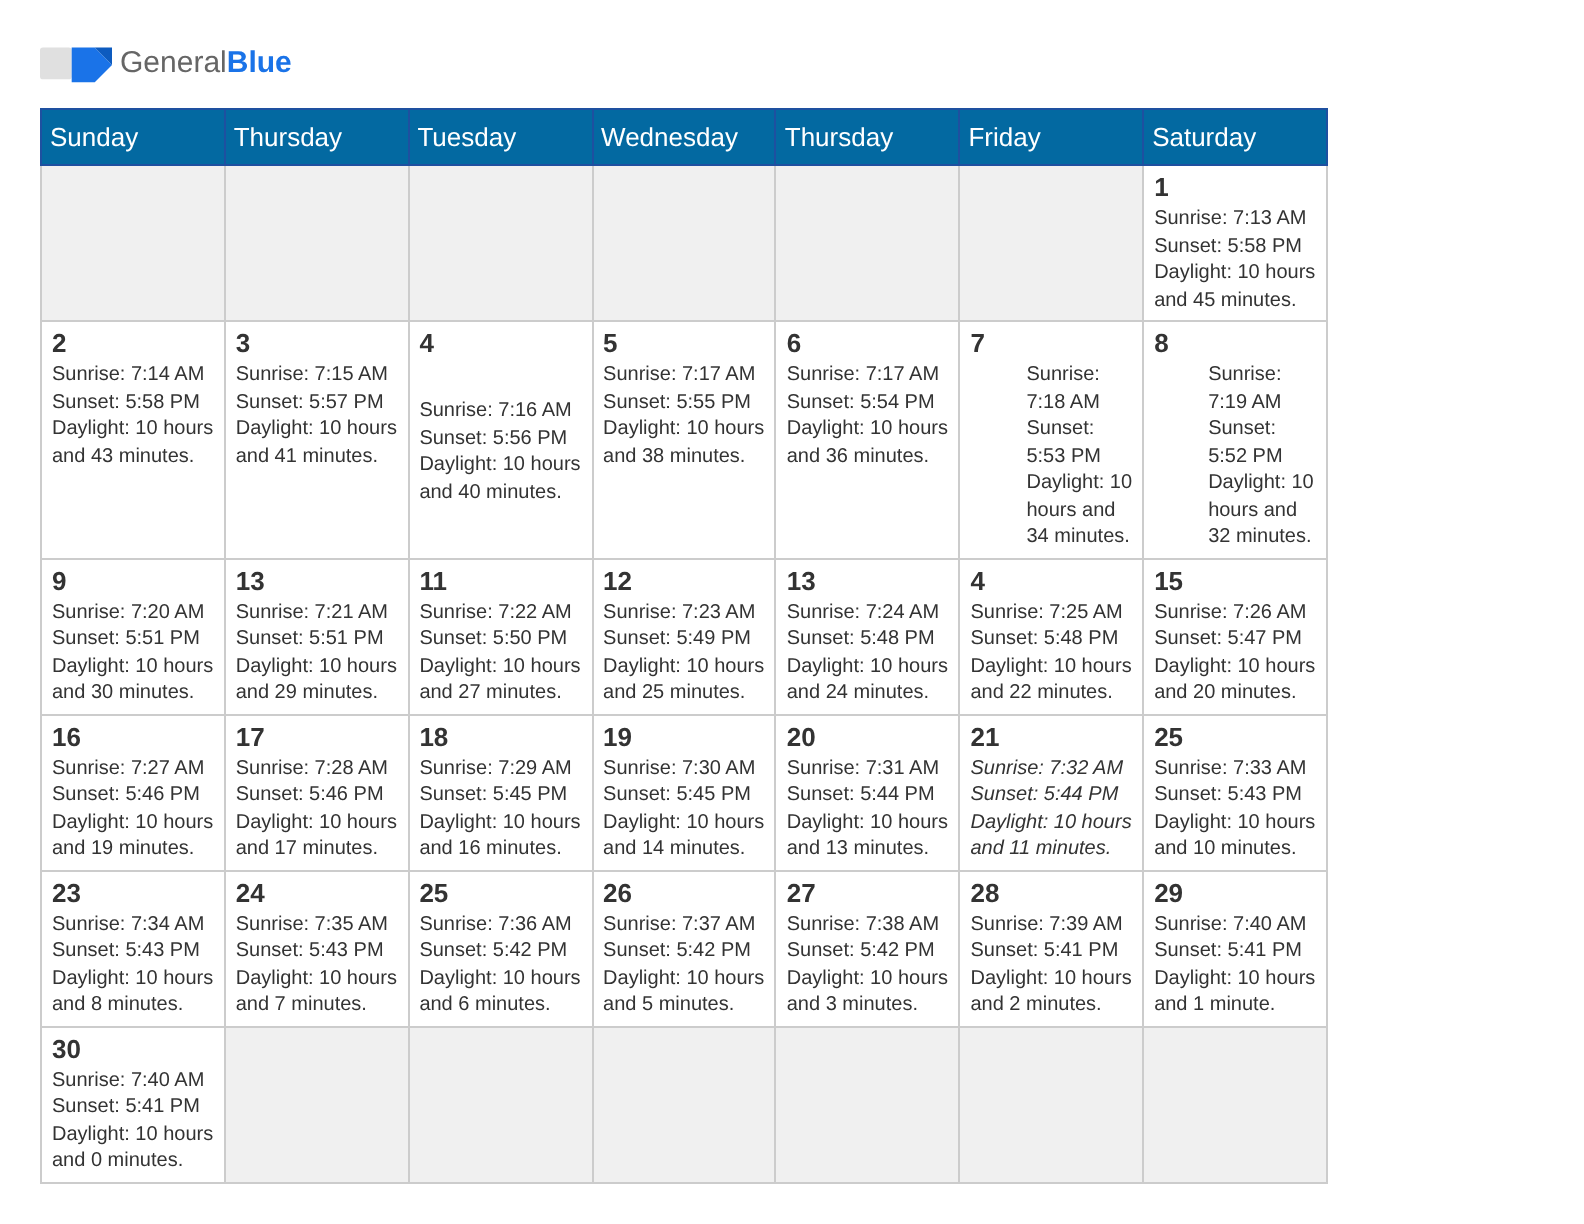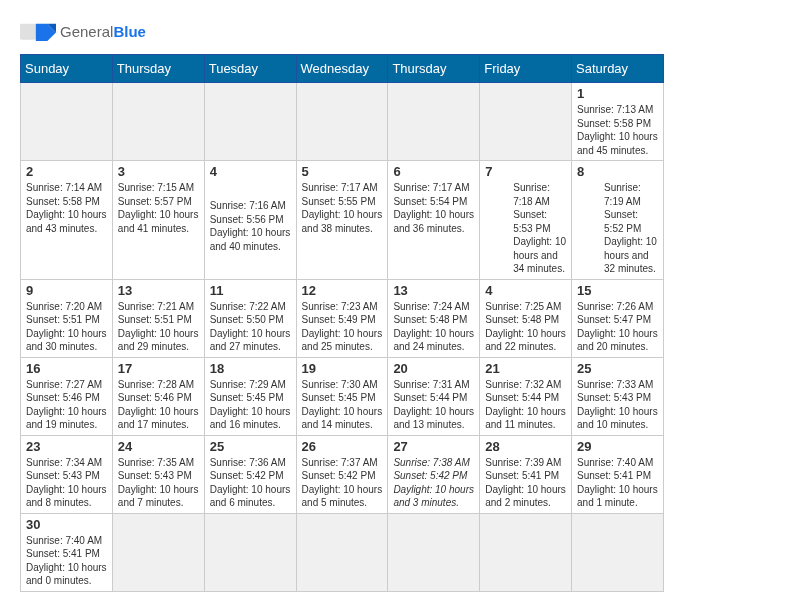--- a/index.html
+++ b/index.html
@@ -242,21 +242,21 @@
 Daylight: 10 hours and 14 minutes.</div>
           </td>
           <td>
             <div class="day-number">20</div>
             <div class="day-info" style="white-space: pre-line;">Sunrise: 7:31 AM
 Sunset: 5:44 PM
 Daylight: 10 hours and 13 minutes.</div>
           </td>
           <td>
             <div class="day-number">21</div>
-            <div class="day-info" style="white-space: pre-line;">Sunrise: 7:32 AM
+            <div class="day-info" style="white-space: pre-line; font-style: italic;">Sunrise: 7:32 AM
 Sunset: 5:44 PM
 Daylight: 10 hours and 11 minutes.</div>
           </td>
           <td>
             <div class="day-number">25</div>
             <div class="day-info" style="white-space: pre-line;">Sunrise: 7:33 AM
 Sunset: 5:43 PM
 Daylight: 10 hours and 10 minutes.</div>
           </td>
         </tr>
@@ -280,21 +280,21 @@
 Daylight: 10 hours and 6 minutes.</div>
           </td>
           <td>
             <div class="day-number">26</div>
             <div class="day-info" style="white-space: pre-line;">Sunrise: 7:37 AM
 Sunset: 5:42 PM
 Daylight: 10 hours and 5 minutes.</div>
           </td>
           <td>
             <div class="day-number">27</div>
-            <div class="day-info" style="white-space: pre-line; font-style: italic;">Sunrise: 7:38 AM
+            <div class="day-info" style="white-space: pre-line;">Sunrise: 7:38 AM
 Sunset: 5:42 PM
 Daylight: 10 hours and 3 minutes.</div>
           </td>
           <td>
             <div class="day-number">28</div>
             <div class="day-info" style="white-space: pre-line;">Sunrise: 7:39 AM
 Sunset: 5:41 PM
 Daylight: 10 hours and 2 minutes.</div>
           </td>
           <td>

